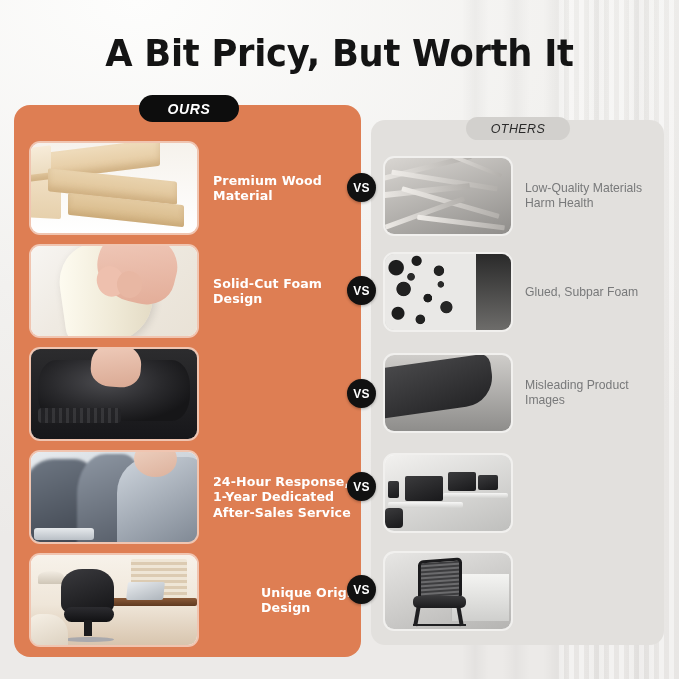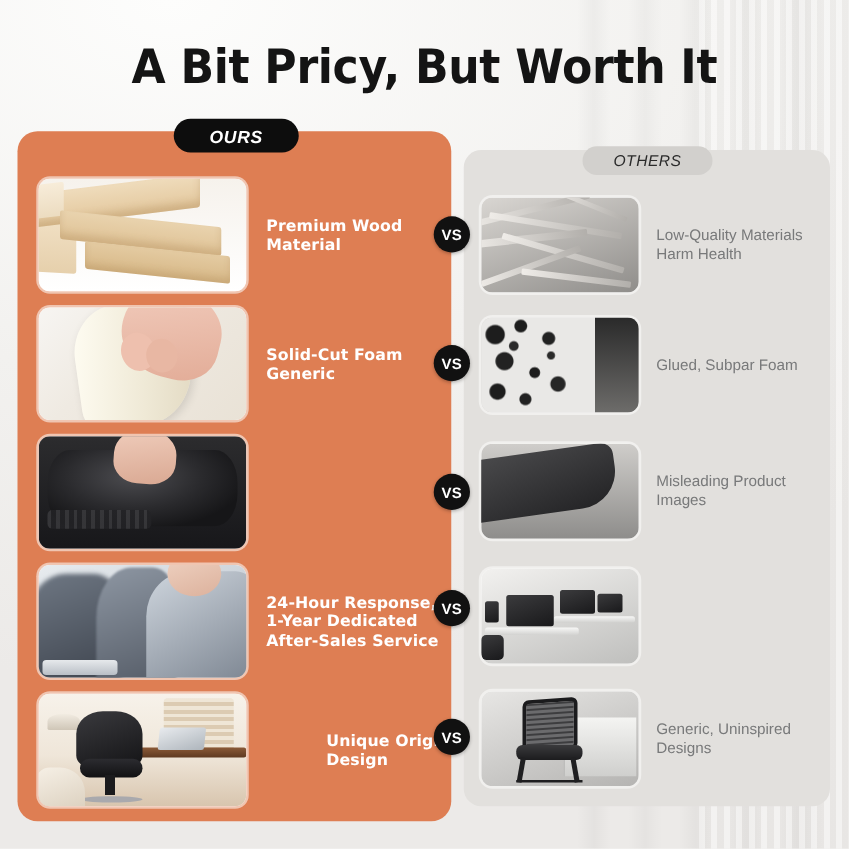--- a/index.html
+++ b/index.html
@@ -187,21 +187,21 @@
 <div class="row ours-row" style="left:31px;top:246px;">
   <div class="thumb">
     <div class="art art-foam">
         <div class="sheet"></div>
         <div class="hand"></div>
         <div class="f1"></div>
         <div class="f2"></div>
       </div>
   </div>
   <div class="ours-label">Solid-Cut Foam
-Generic</div>
+Design</div>
 </div>
 
 <div class="row ours-row" style="left:31px;top:349px;">
   <div class="thumb">
     <div class="art art-leather">
         <div class="cush"></div>
         <div class="h"></div>
         <div class="st"></div>
       </div>
   </div>
@@ -294,21 +294,19 @@
   <div class="thumb">
     <div class="art art-chair">
       <div class="cab"></div>
       <div class="bk"></div>
         <div class="st2"></div>
       <div class="lg" style="left:24%;top:70%;width:3%;height:26%;transform:rotate(10deg);"></div>
       <div class="lg" style="left:58%;top:70%;width:3%;height:26%;transform:rotate(-10deg);"></div>
       <div class="lg" style="left:22%;bottom:4%;width:42%;height:3%;"></div>
     </div>
   </div>
-  <div class="others-label">Generic, Uninspired
-Designs</div>
 </div>
 
 <div class="vs" style="left:347px;top:173px;">VS</div>
 <div class="vs" style="left:347px;top:276px;">VS</div>
 <div class="vs" style="left:347px;top:379px;">VS</div>
 <div class="vs" style="left:347px;top:472px;">VS</div>
 <div class="vs" style="left:347px;top:575px;">VS</div>
 
 </body></html>

